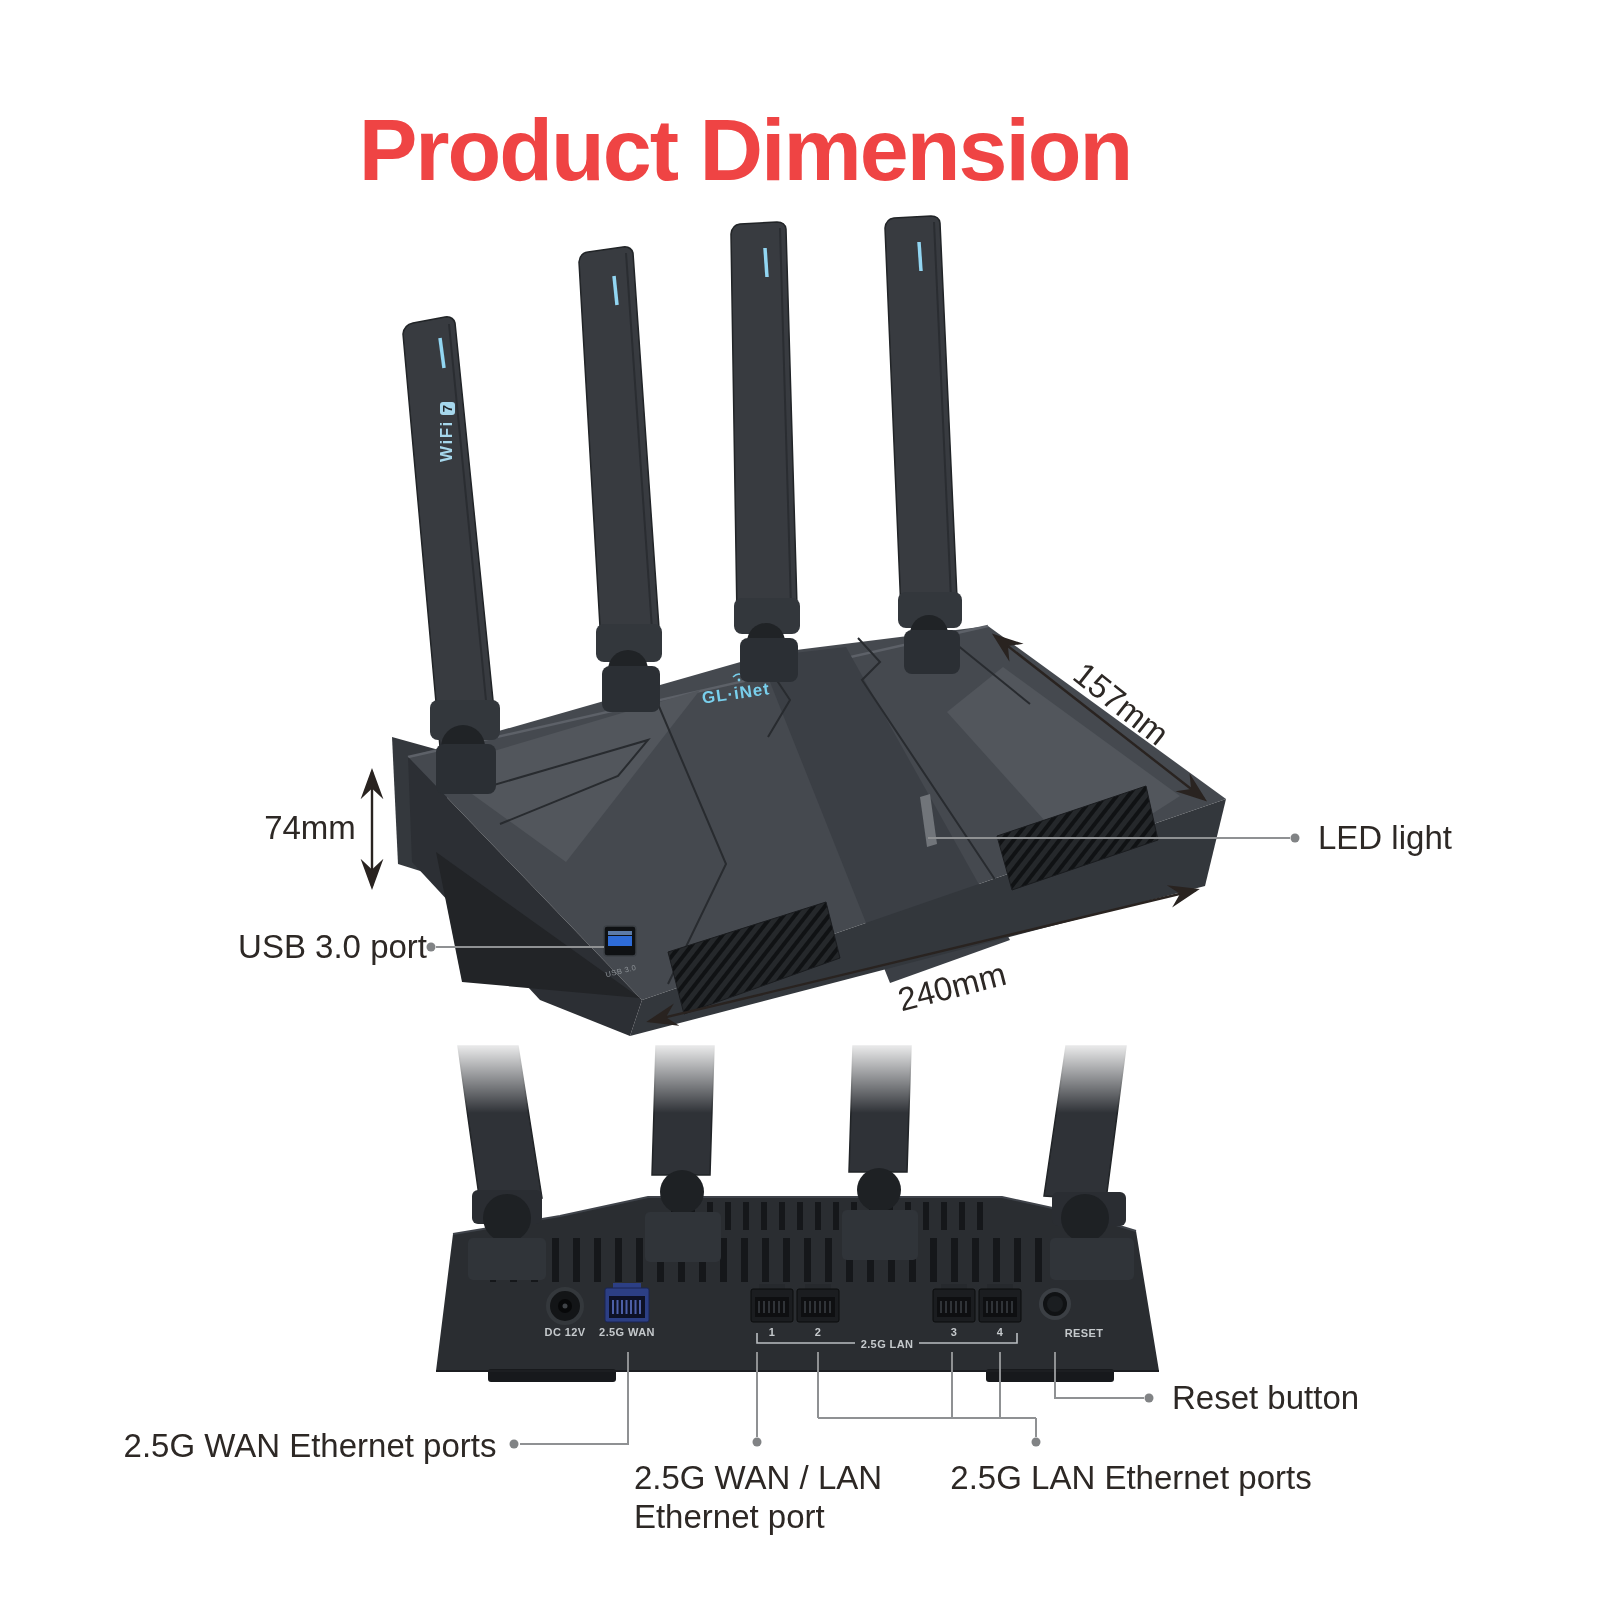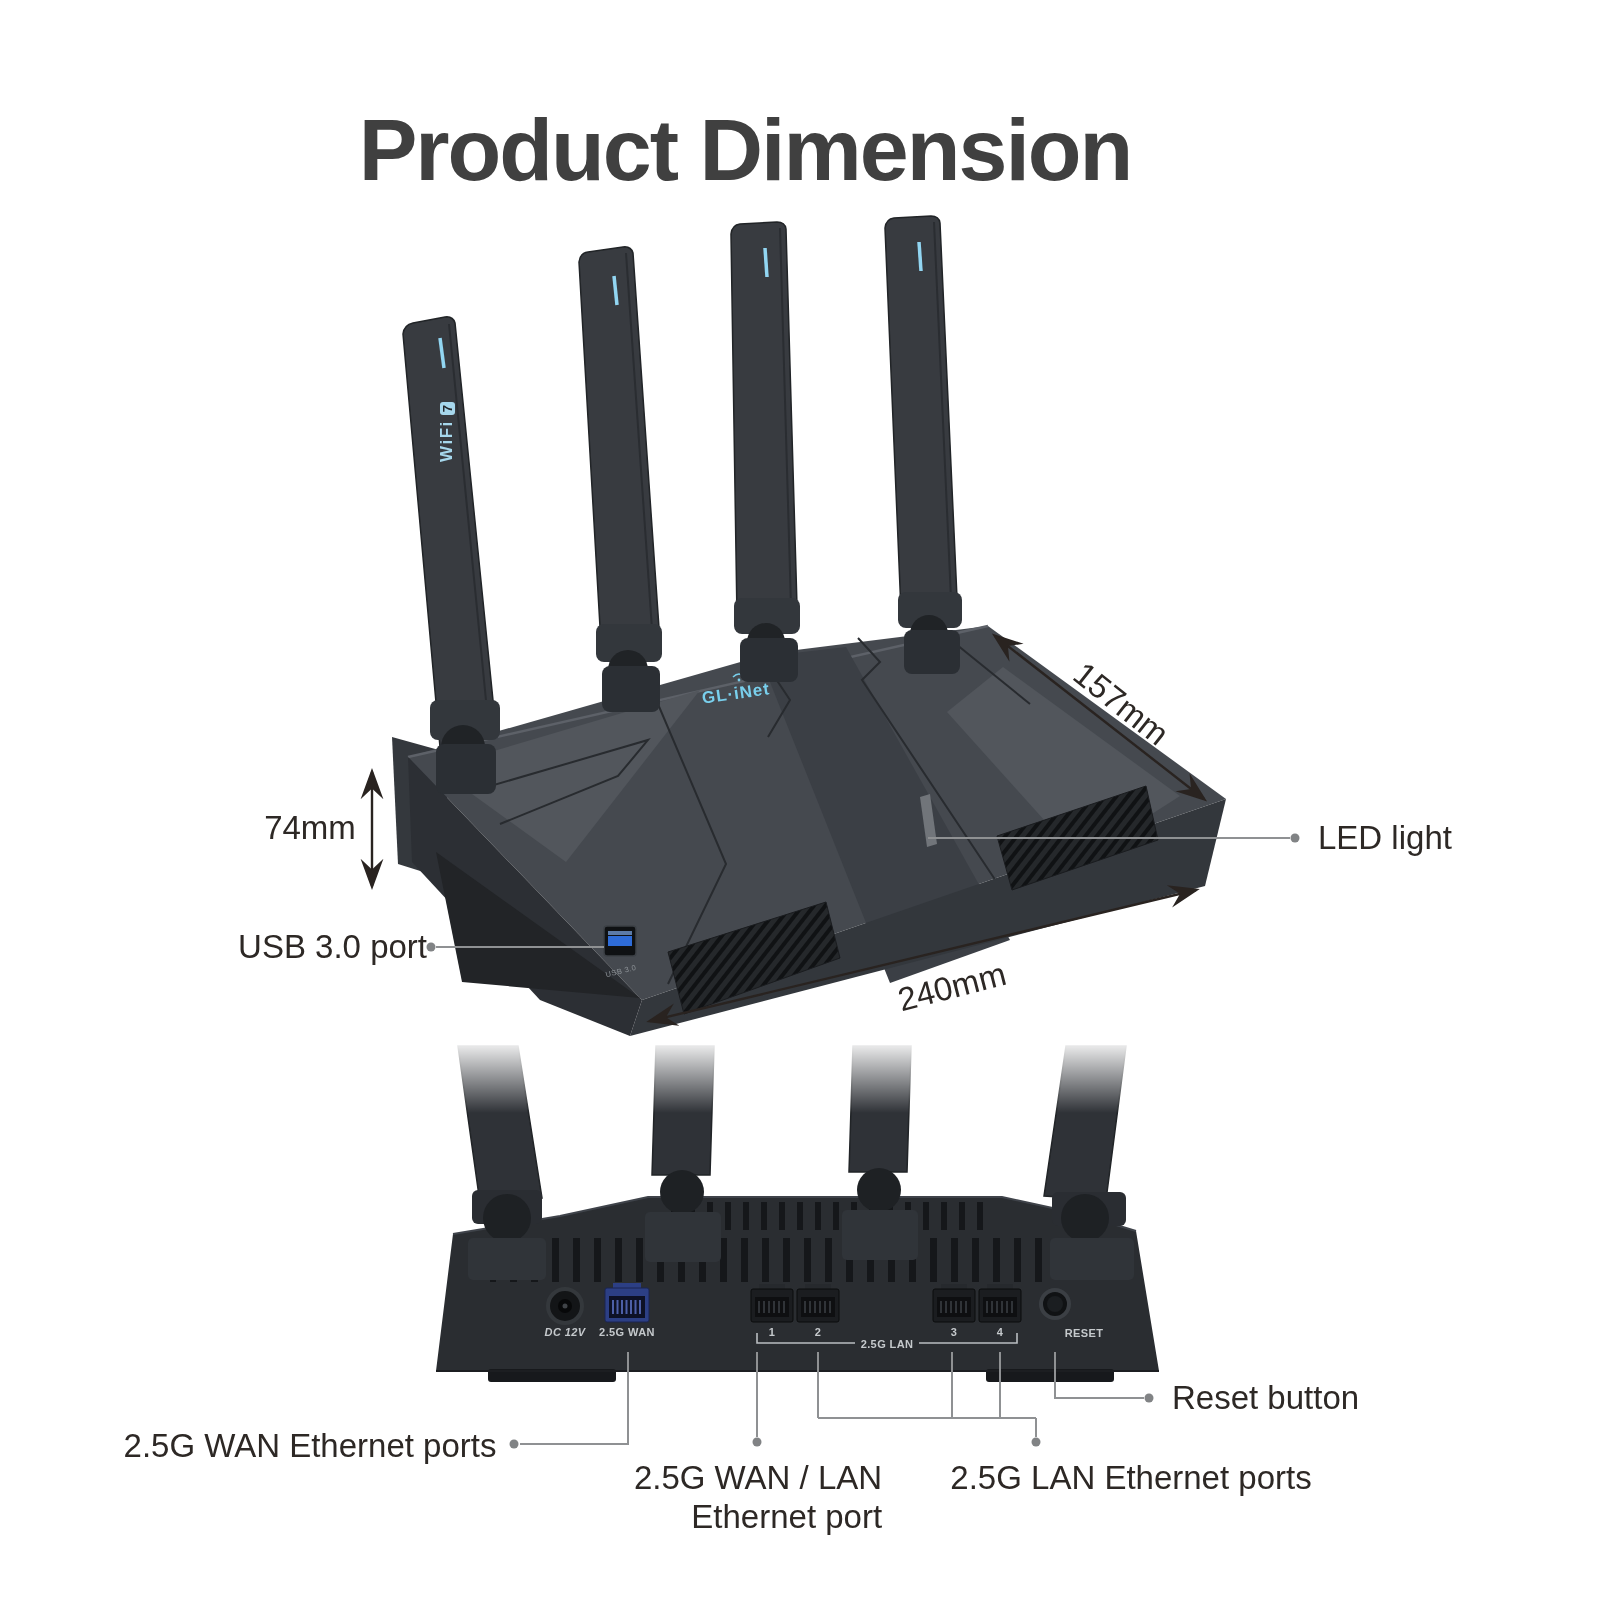--- a/index.html
+++ b/index.html
@@ -1,25 +1,25 @@
 <!DOCTYPE html>
 <html><head>
 <meta charset="utf-8">
 <style>
   html,body{margin:0;padding:0;background:#ffffff;}
   #canvas{position:relative;width:1600px;height:1600px;background:#ffffff;overflow:hidden;
           font-family:"Liberation Sans",sans-serif;}
   #art{position:absolute;left:0;top:0;width:1600px;height:1600px;}
   .abs{position:absolute;white-space:nowrap;}
   .ctr{transform:translate(-50%,-50%);}
-  .title{font-size:88px;font-weight:bold;color:#404040;letter-spacing:-2px;}
+  .title{font-size:88px;font-weight:bold;color:#ef4444;letter-spacing:-2px;}
   .label{font-size:33px;color:#2d2825;}
   .dlabel{position:absolute;font-size:11px;font-weight:bold;color:#c5c9cc;letter-spacing:.4px;
           transform:translate(-50%,-50%);white-space:nowrap;}
-  .two-line{text-align:right;line-height:39px;}
+  .two-line{text-align:left;line-height:39px;}
   .wifi7{display:flex;align-items:center;gap:5px;font-size:17px;font-weight:bold;
          color:#a6d7ec;letter-spacing:1.5px;}
   .wifi7 .badge{font-size:13px;line-height:15px;padding:0 3px;border-radius:3px;
          background:#a6d7ec;color:#24272b;letter-spacing:0;}
   .logo{font-size:17px;font-weight:bold;color:#79cfec;letter-spacing:1px;}
   .usbprint{font-size:7.5px;color:#8b9095;letter-spacing:.5px;}
 </style>
 </head>
 <body>
 
@@ -244,21 +244,21 @@
 <div class="abs logo" style="left:736px;top:694px;transform:translate(-50%,-50%) rotate(-8deg);">GL·iNet</div>
 
 <div class="abs label" style="left:310px;top:828px;transform:translate(-50%,-50%);">74mm</div>
 <div class="abs label" style="left:1121px;top:704px;transform:translate(-50%,-50%) rotate(38.5deg);">157mm</div>
 <div class="abs label" style="left:952px;top:987px;transform:translate(-50%,-50%) rotate(-14.5deg);">240mm</div>
 
 <div class="abs label" style="left:1318px;top:838px;transform:translateY(-50%);">LED light</div>
 <div class="abs label" style="left:427px;top:947px;transform:translate(-100%,-50%);text-align:center;">USB 3.0 port</div>
 <div class="abs usbprint" style="left:621px;top:971px;transform:translate(-50%,-50%) rotate(-14deg);">USB 3.0</div>
 
-<div class="dlabel" style="left:565px;top:1332px;font-style:italic;">DC 12V</div>
+<div class="dlabel" style="left:565px;top:1332px;">DC 12V</div>
 <div class="dlabel" style="left:627px;top:1332px;">2.5G WAN</div>
 <div class="dlabel" style="left:772px;top:1332px;">1</div>
 <div class="dlabel" style="left:818px;top:1332px;">2</div>
 <div class="dlabel" style="left:954px;top:1332px;">3</div>
 <div class="dlabel" style="left:1000px;top:1332px;">4</div>
 <div class="dlabel" style="left:1084px;top:1333px;">RESET</div>
 <div class="dlabel" style="left:887px;top:1344px;">2.5G LAN</div>
 
 <div class="abs label" style="left:310px;top:1446px;transform:translate(-50%,-50%);">2.5G WAN Ethernet ports</div>
 <div class="abs label two-line" style="left:758px;top:1497px;transform:translate(-50%,-50%);">

